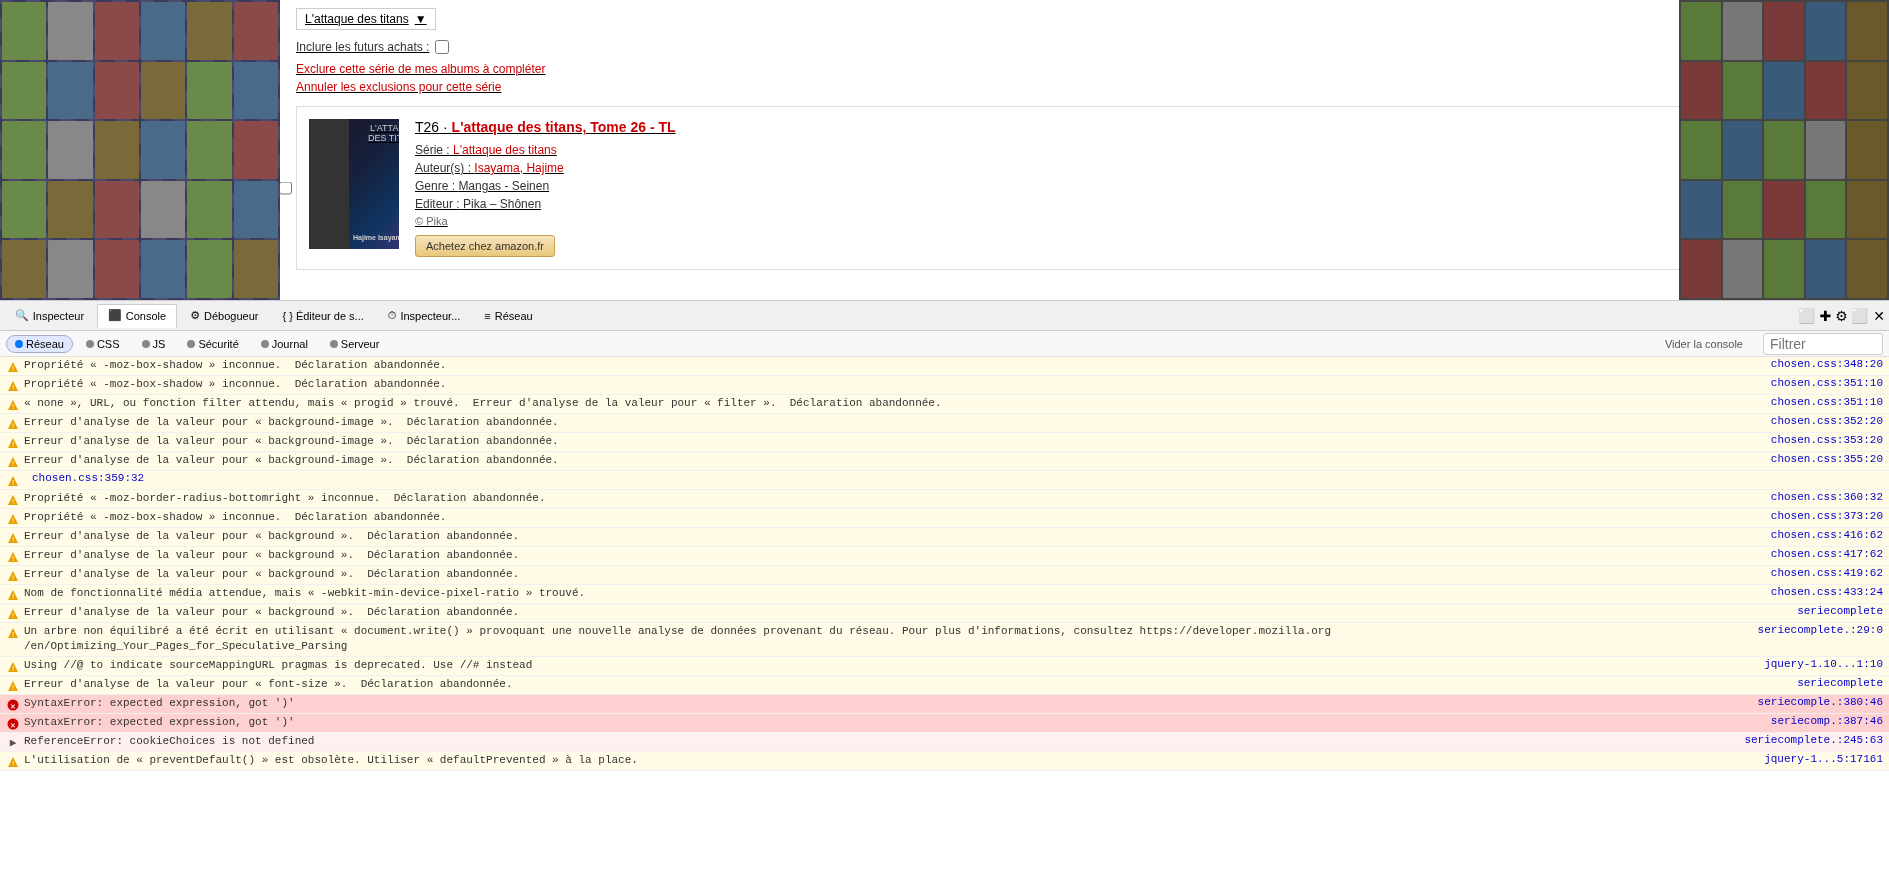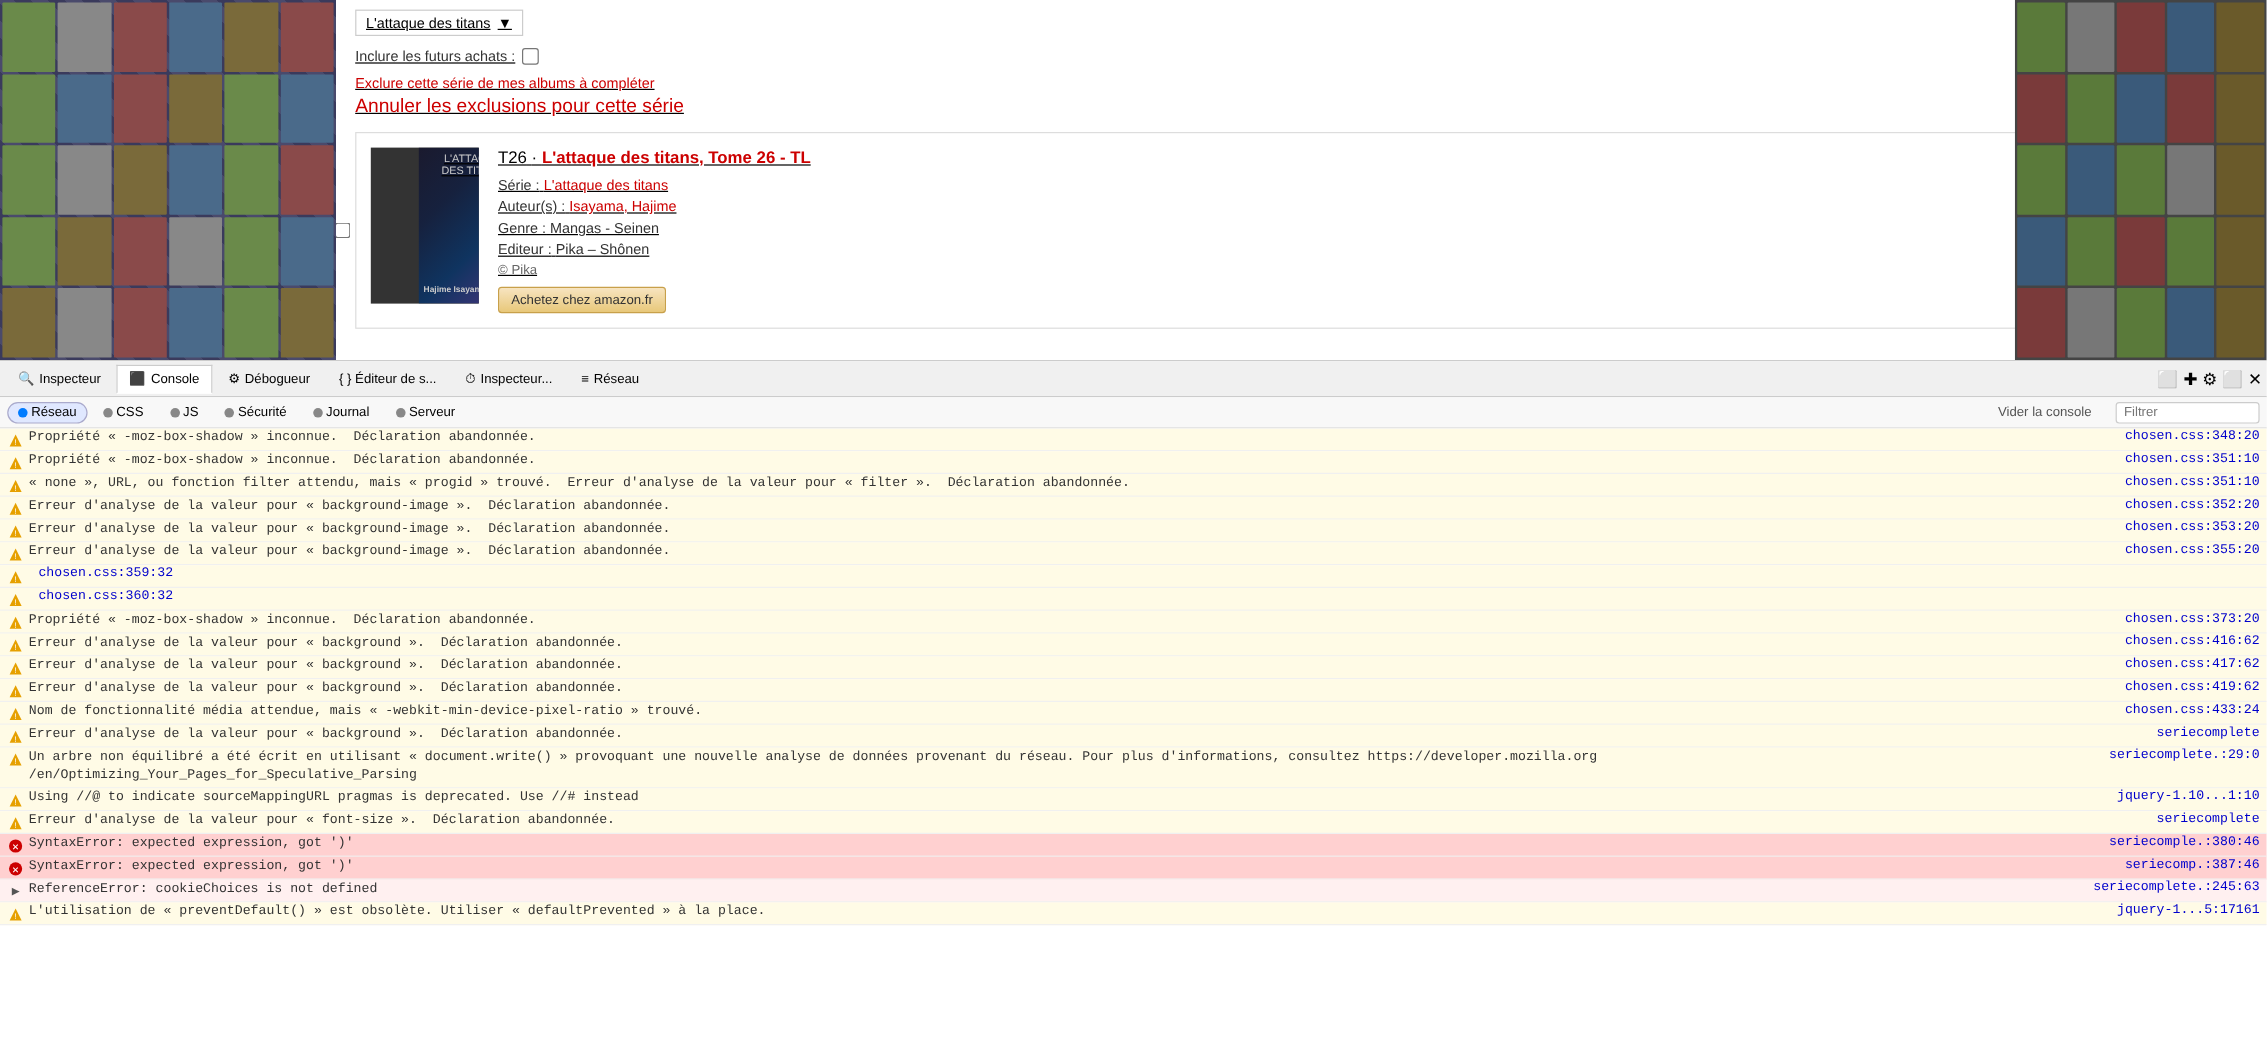--- a/index.html
+++ b/index.html
@@ -110,21 +110,21 @@
       color: #c00;
       text-decoration: none;
       font-size: 12px;
       display: block;
       margin-bottom: 4px;
       cursor: pointer;
     }
     .cancel-link {
       color: #c00;
       text-decoration: none;
-      font-size: 16px;
+      font-size: 12px;
       display: block;
       margin-bottom: 12px;
       cursor: pointer;
     }
 
     .album-entry {
       display: flex;
       gap: 16px;
       border: 1px solid #ddd;
       padding: 12px;
@@ -249,21 +249,21 @@
       margin-left: auto;
       font-size: 11px;
       cursor: pointer;
       color: #555;
       padding: 2px 8px;
     }
     .console-search {
       margin-left: 8px;
       border: 1px solid #ccc;
       padding: 2px 6px;
-      font-size: 11px;
+      font-size: 14px;
       width: 120px;
       border-radius: 3px;
     }
 
     .console-output {
       flex: 1;
       overflow-y: auto;
       font-family: 'Courier New', monospace;
       font-size: 11px;
     }
@@ -568,20 +568,21 @@
         </span>
         <a class="row-source">chosen.css:359:32</a>
       </div>
       <div class="console-row warning">
         <span class="row-icon">
           <svg width="12" height="12" viewBox="0 0 12 12">
             <polygon points="6,1 11,11 1,11" fill="#e6a000" stroke="none"></polygon>
             <text x="6" y="10" text-anchor="middle" font-size="7" fill="white">!</text>
           </svg>
         </span>
+        <span class="row-text">Propriété « -moz-border-radius-bottomright » inconnue.  Déclaration abandonnée.</span>
         <a class="row-source">chosen.css:360:32</a>
       </div>
       <div class="console-row warning">
         <span class="row-icon">
           <svg width="12" height="12" viewBox="0 0 12 12">
             <polygon points="6,1 11,11 1,11" fill="#e6a000" stroke="none"></polygon>
             <text x="6" y="10" text-anchor="middle" font-size="7" fill="white">!</text>
           </svg>
         </span>
         <span class="row-text">Propriété « -moz-box-shadow » inconnue.  Déclaration abandonnée.</span>

